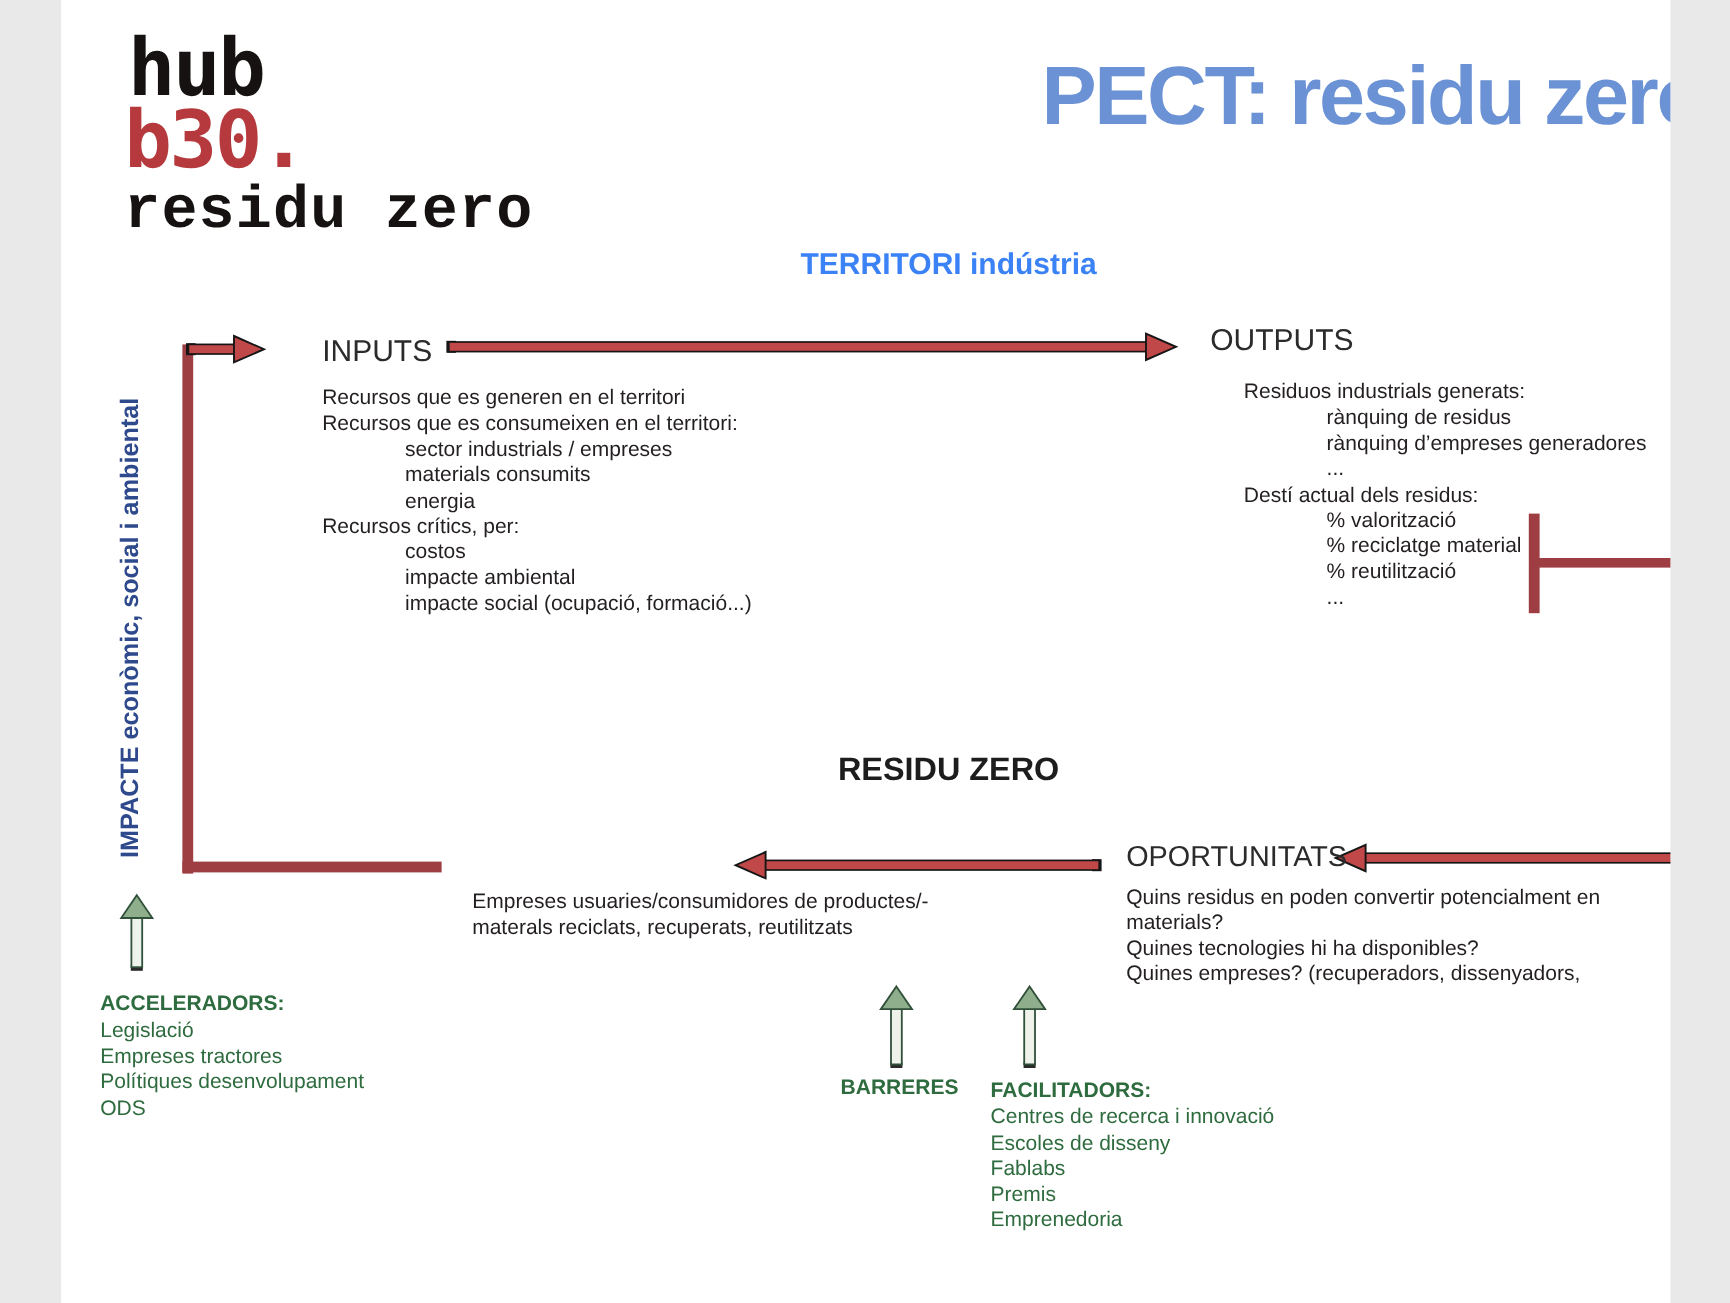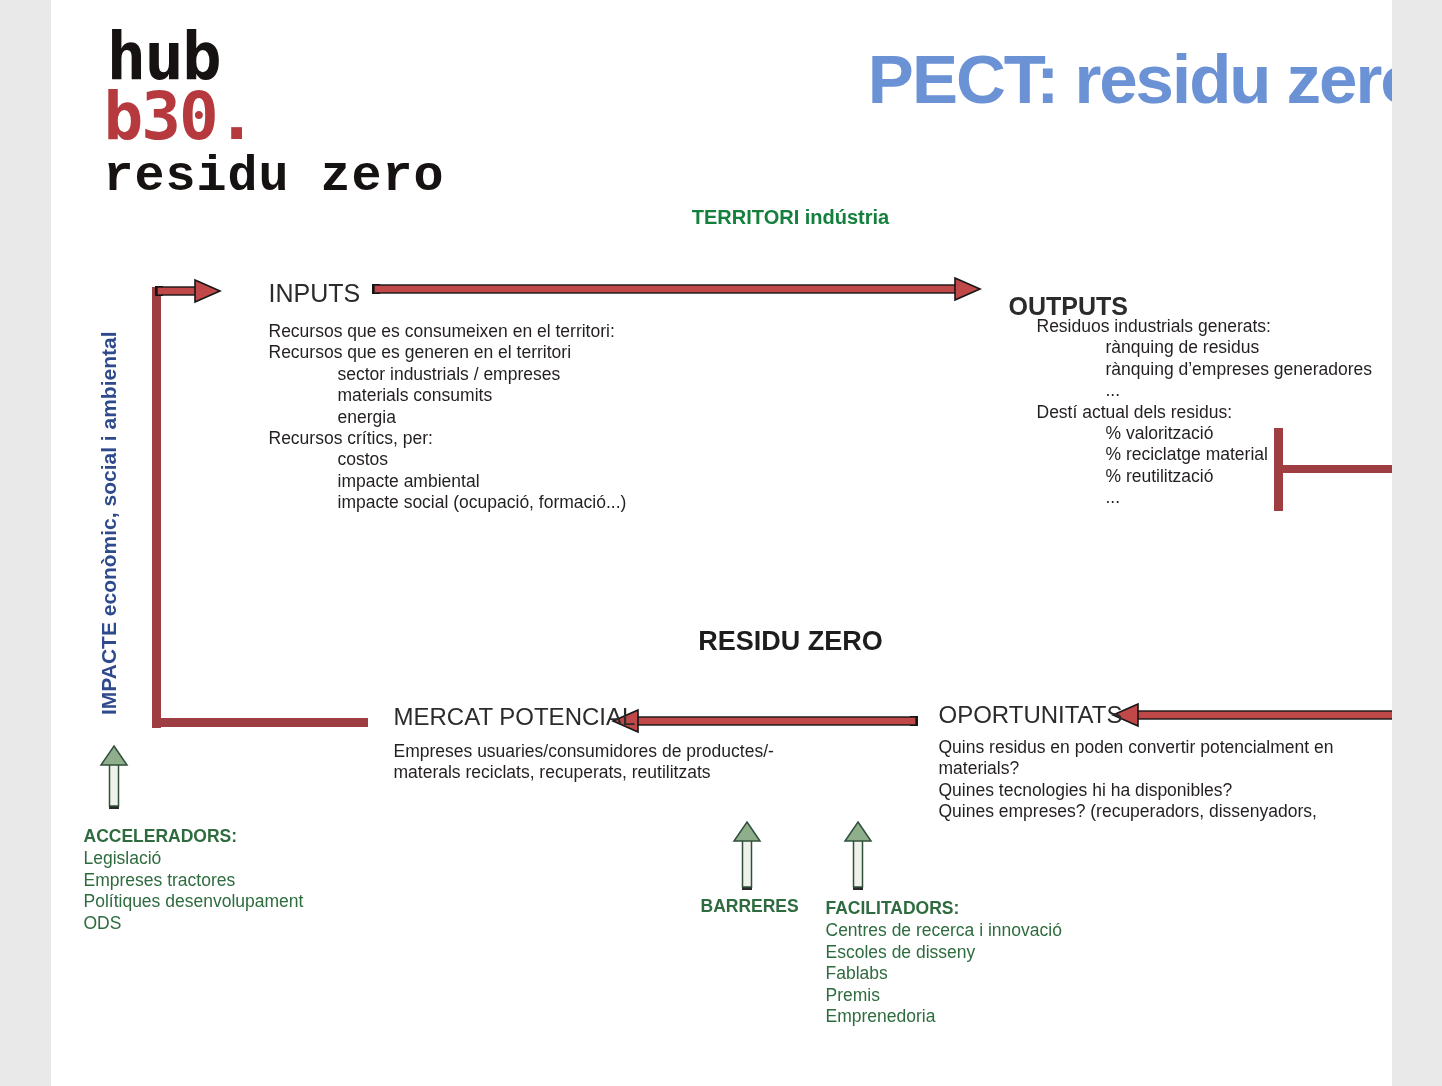--- a/index.html
+++ b/index.html
@@ -17,21 +17,21 @@
   .abs{position:absolute;}
 
   
   .logo-hub{left:56px;top:26px;font-family:"DejaVu Sans Mono",monospace;font-weight:bold;font-size:66px;line-height:62px;color:#171212;letter-spacing:-2px;}
   .logo-row{left:53px;top:86px;display:flex;align-items:baseline;flex-direction:column;}
   .logo-b30{font-family:"DejaVu Sans Mono",monospace;font-weight:bold;font-size:66px;line-height:62px;color:var(--logo_red);letter-spacing:-2px;}
   .logo-rz{font-family:"Liberation Mono",monospace;font-weight:bold;font-size:50px;color:#171212;letter-spacing:1px;}
 
   .page-title{left:760px;top:40px;width:610px;text-align:right;font-size:69px;font-weight:bold;color:var(--title_blue);letter-spacing:-2px;}
 
-  .territori{left:500px;top:206px;width:480px;text-align:center;font-size:20px;font-weight:bold;color:#15803d;}
+  .territori{left:500px;top:206px;width:480px;text-align:center;font-size:25px;font-weight:bold;color:#3b82f6;}
   .residuzero{left:560px;top:626px;width:360px;text-align:center;font-size:27px;font-weight:bold;color:#1d1d1d;}
 
   .sec-heading{font-size:25px;color:#2b2b2b;}
   .sec-heading.sm{font-size:24px;}
   .textblock{font-size:17.5px;line-height:21.4px;color:var(--ink);}
   .textblock .indent{padding-left:69px;}
 
   
   .vtext-left{left:46px;top:305px;height:410px;writing-mode:vertical-rl;transform:rotate(180deg);font-size:21px;font-weight:bold;color:var(--axis_blue);display:flex;align-items:center;}
   .vtext-right{left:1384px;top:456px;height:296px;writing-mode:vertical-rl;font-size:20px;font-weight:bold;color:var(--axis_blue);display:flex;align-items:center;}
@@ -105,47 +105,46 @@
   </svg>
 
   <svg class="abs" style="left:792px;top:820px;" width="30" height="72">
     <rect x="10" y="65" width="10" height="5" fill="#2a2a2a"></rect>
     <rect x="10.5" y="18" width="9" height="49" fill="#eef2ea" stroke="#30503a" stroke-width="1.5"></rect>
     <polygon points="15,2 28,21 2,21" fill="#8fae8c" stroke="#30503a" stroke-width="1.5"></polygon>
   </svg>
 
   <div class="abs sec-heading" style="left:218px;top:279px;">INPUTS</div>
   <div class="abs textblock" style="left:218px;top:321px;width:400px;">
+      <div class="line">Recursos que es generen en el territori</div>
       <div class="line">Recursos que es consumeixen en el territori:</div>
-      <div class="line">Recursos que es generen en el territori</div>
       <div class="line indent">sector industrials / empreses</div>
       <div class="line indent">materials consumits</div>
       <div class="line indent">energia</div>
       <div class="line">Recursos crítics, per:</div>
       <div class="line indent">costos</div>
       <div class="line indent">impacte ambiental</div>
       <div class="line indent">impacte social (ocupació, formació...)</div>
     </div>
 
-  <div class="abs sec-heading" style="left:958px;top:292px;font-weight:bold;">OUTPUTS</div>
+  <div class="abs sec-heading" style="left:958px;top:270px;">OUTPUTS</div>
   <div class="abs textblock" style="left:958px;top:316px;width:420px;margin-left:28px;">
       <div class="line">Residuos industrials generats:</div>
       <div class="line indent">rànquing de residus</div>
       <div class="line indent">rànquing d’empreses generadores</div>
       <div class="line indent">...</div>
       <div class="line">Destí actual dels residus:</div>
       <div class="line indent">% valorització</div>
       <div class="line indent">% reciclatge material</div>
       <div class="line indent">% reutilització</div>
       <div class="line indent">...</div>
     </div>
 
   <div class="abs residuzero">RESIDU ZERO</div>
 
-  <div class="abs sec-heading sm" style="left:343px;top:703px;">MERCAT POTENCIAL</div>
   <div class="abs textblock" style="left:343px;top:741px;width:420px;">
       <div class="line">Empreses usuaries/consumidores de productes/-</div>
       <div class="line">materals reciclats, recuperats, reutilitzats</div>
     </div>
 
   <div class="abs sec-heading sm" style="left:888px;top:701px;">OPORTUNITATS</div>
   <div class="abs textblock" style="left:888px;top:737px;width:440px;">
       <div class="line">Quins residus en poden convertir potencialment en</div>
       <div class="line">materials?</div>
       <div class="line">Quines tecnologies hi ha disponibles?</div>

